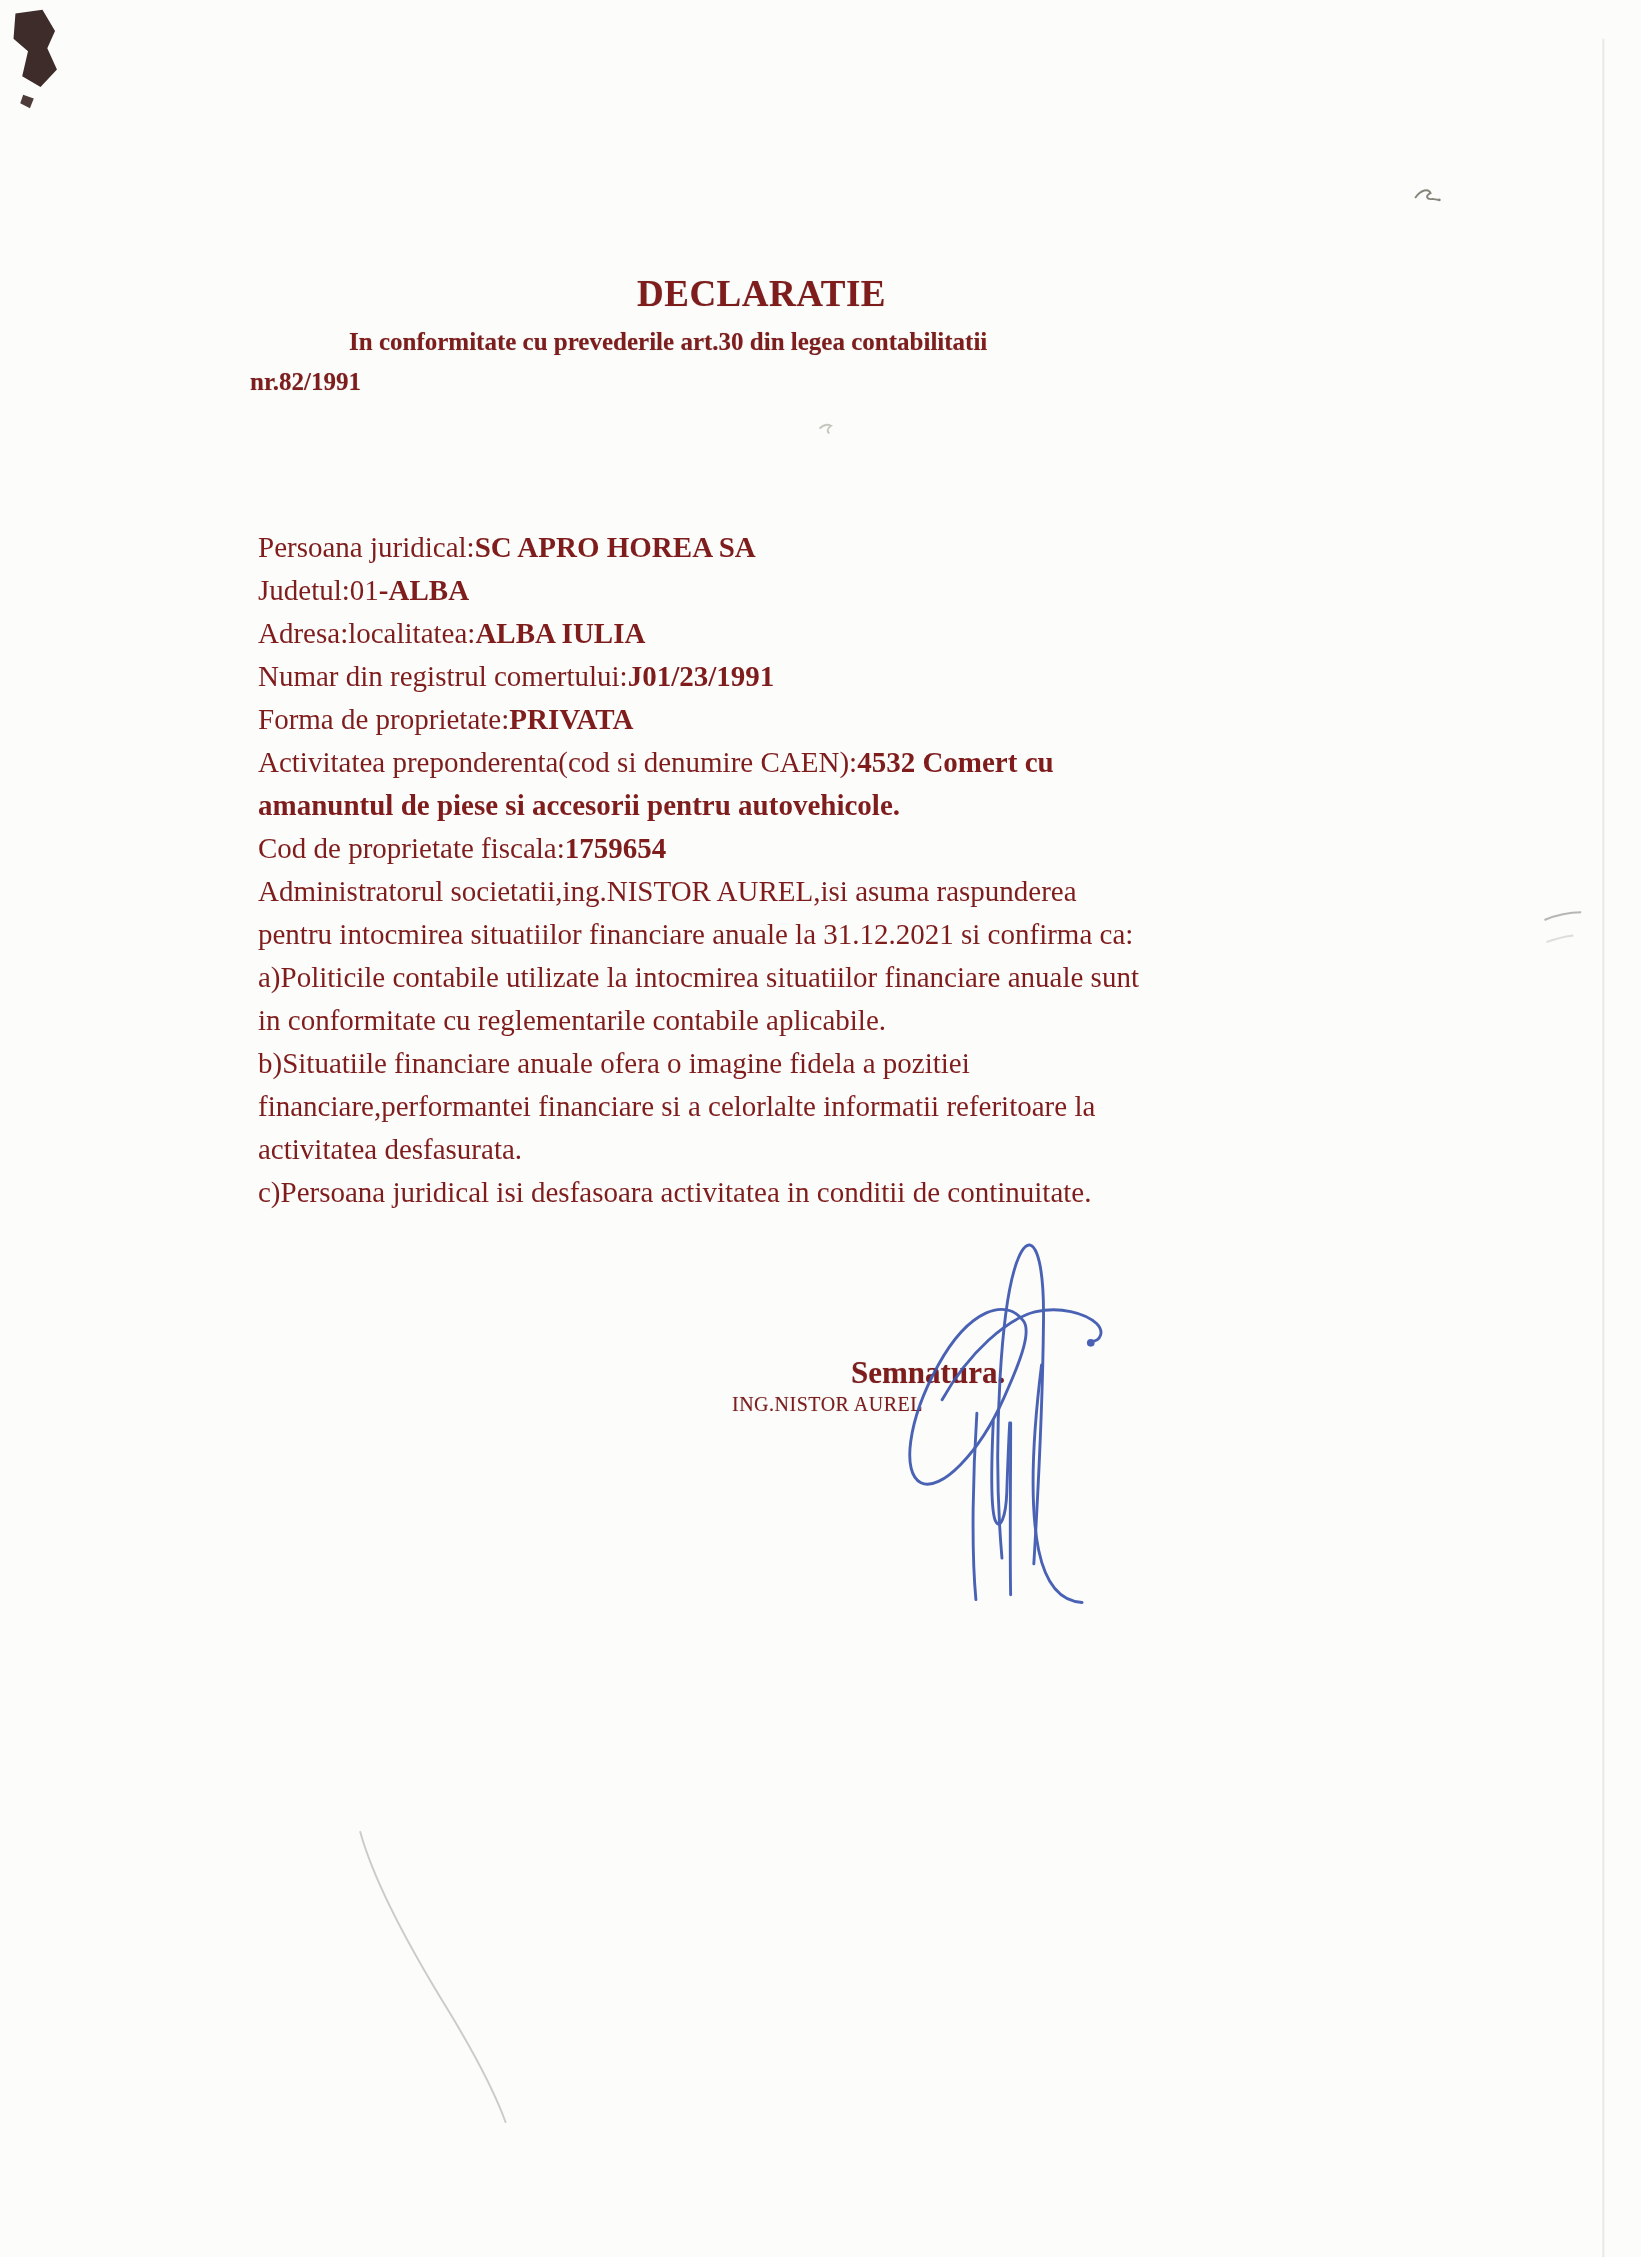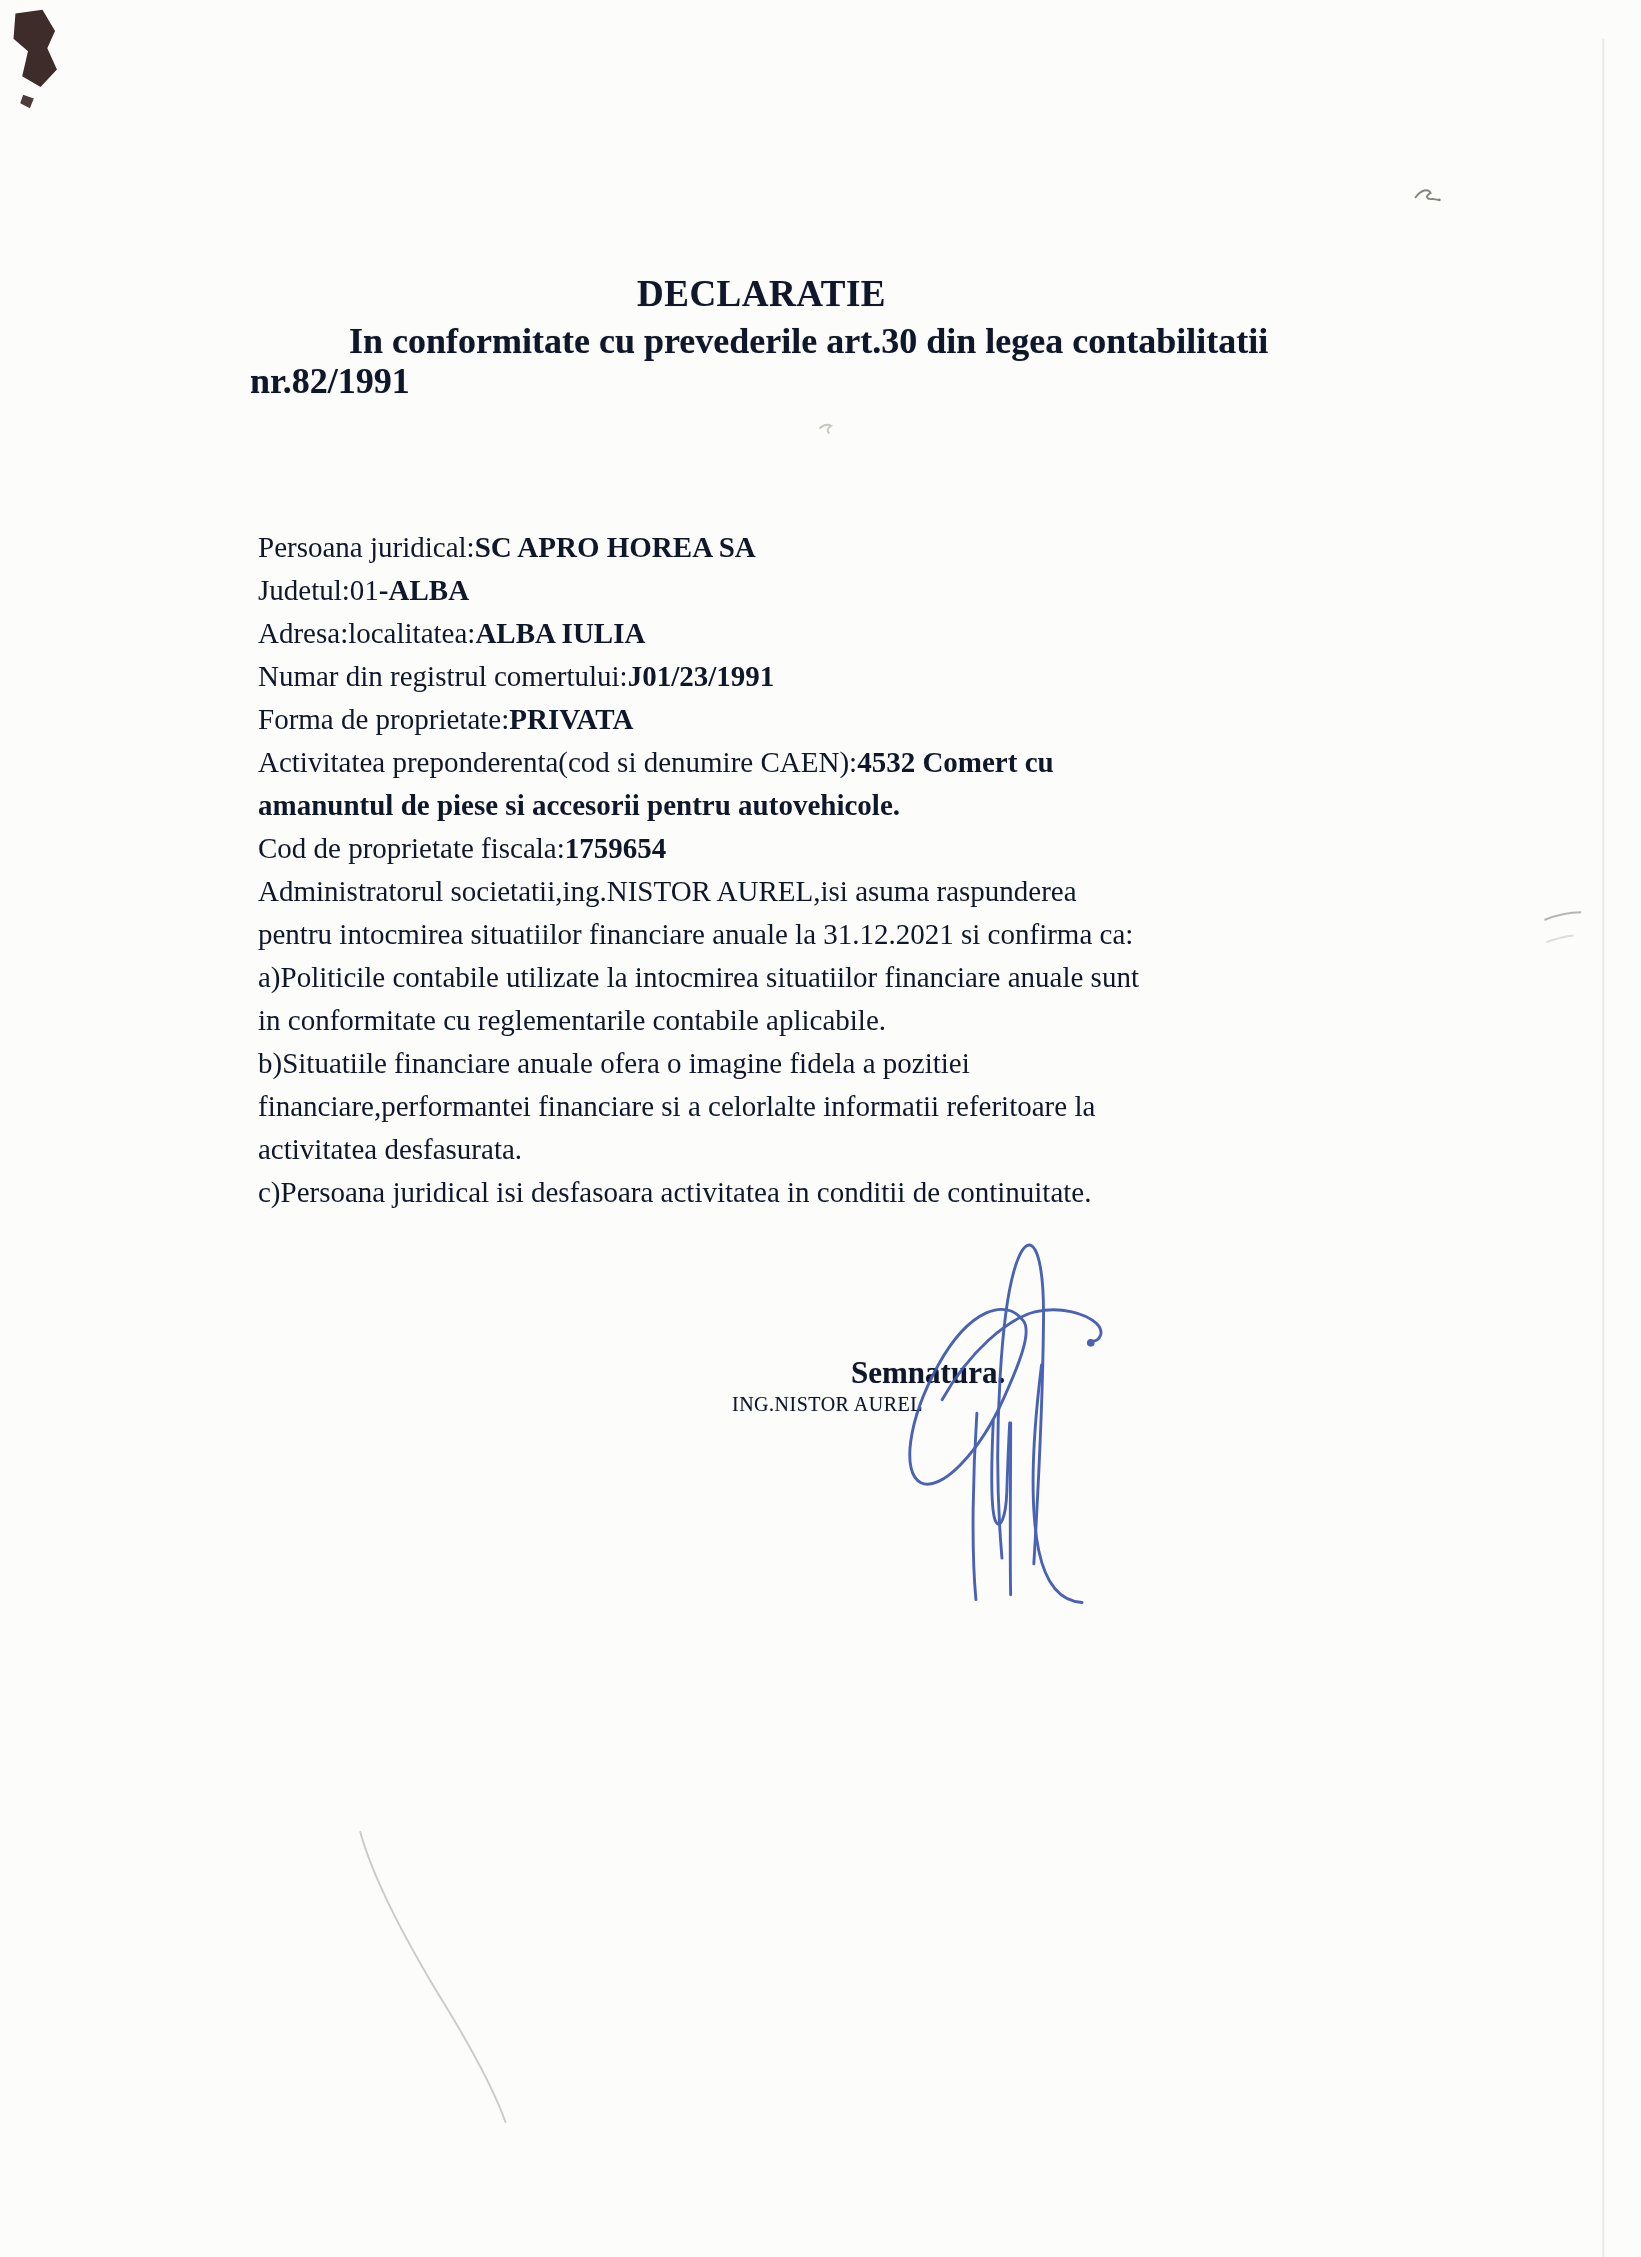--- a/index.html
+++ b/index.html
@@ -2,25 +2,25 @@
 <html><head>
 <meta charset="utf-8">
 <style>
   html,body{margin:0;padding:0;background:#888;}
   .page{
     position:relative;
     width:1641px;height:2257px;
     background:#fcfcfb;
     overflow:hidden;
     font-family:"Liberation Serif","DejaVu Serif",serif;
-    color:#0f172a;
+    color:#7f1d1d;
   }
   .txt{position:absolute;white-space:nowrap;text-shadow:0 0 1px rgba(40,40,40,.35);}
   .title{font-size:37px;font-weight:bold;letter-spacing:0.5px;}
-  .sub{font-size:36px;font-weight:bold;line-height:41px;}
+  .sub{font-size:25px;font-weight:bold;line-height:41px;}
   .bodyblock{position:absolute;left:258px;top:526px;font-size:29px;line-height:43px;}
   .bodyblock div{white-space:nowrap;}
   .b{font-weight:bold;}
   .siglabel{font-size:31px;font-weight:bold;margin-left:27px;}
   .signame{font-size:20px;letter-spacing:0.5px;}
   svg.overlay{position:absolute;left:0;top:0;pointer-events:none;}
 </style>
 </head>
 <body>
 

